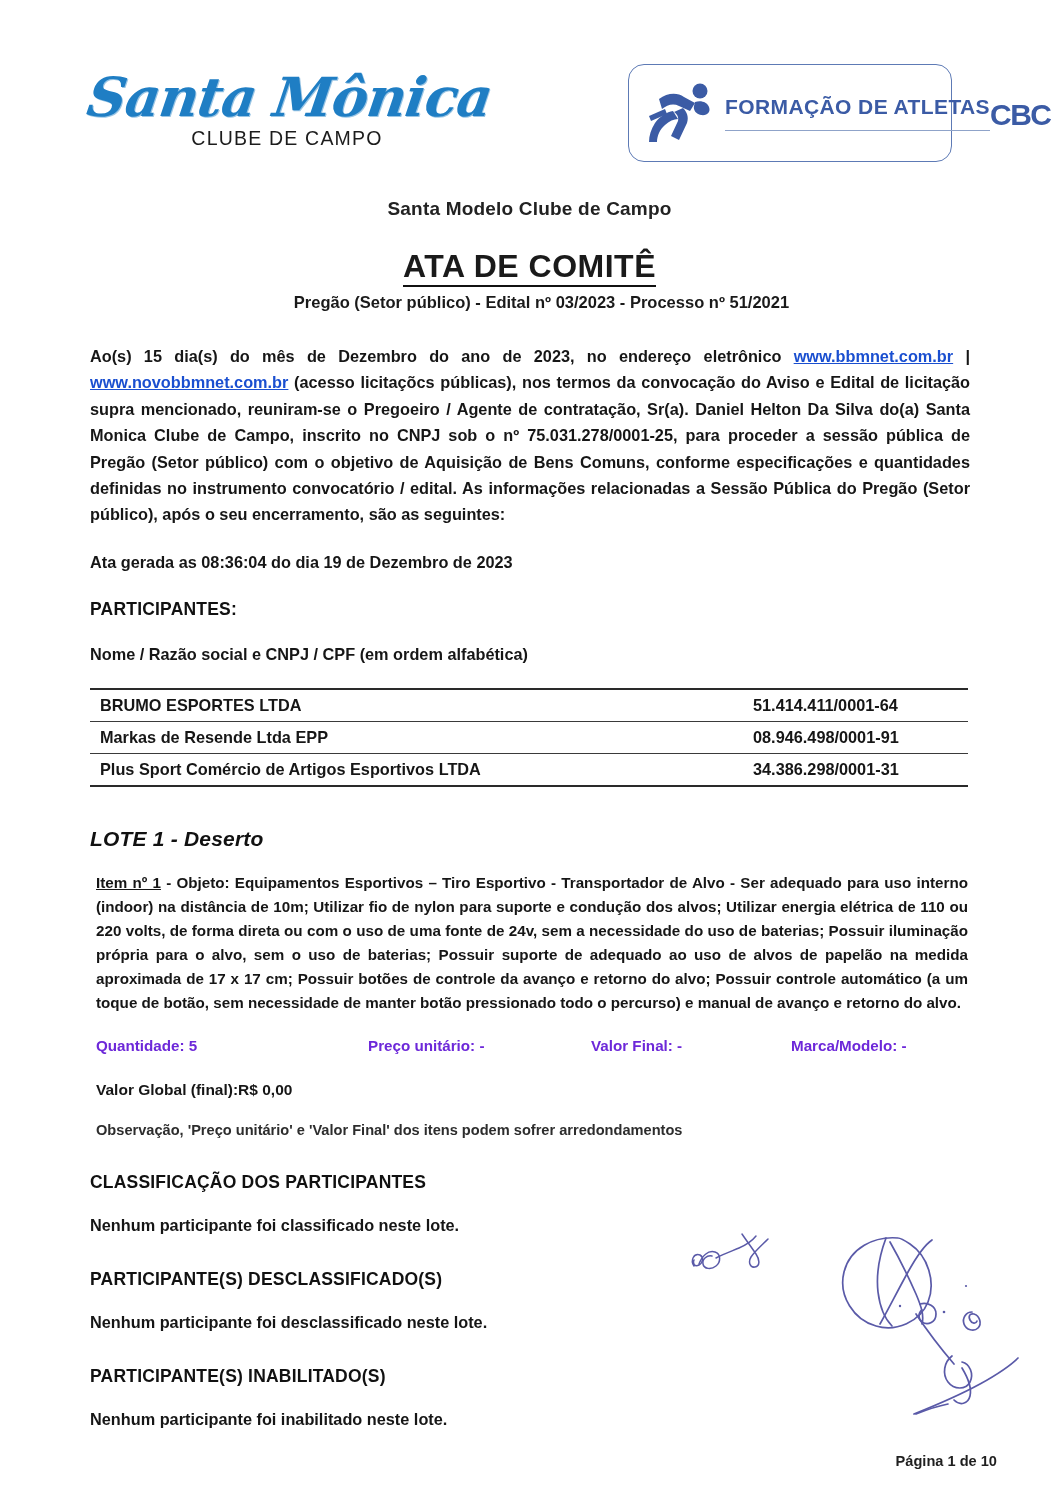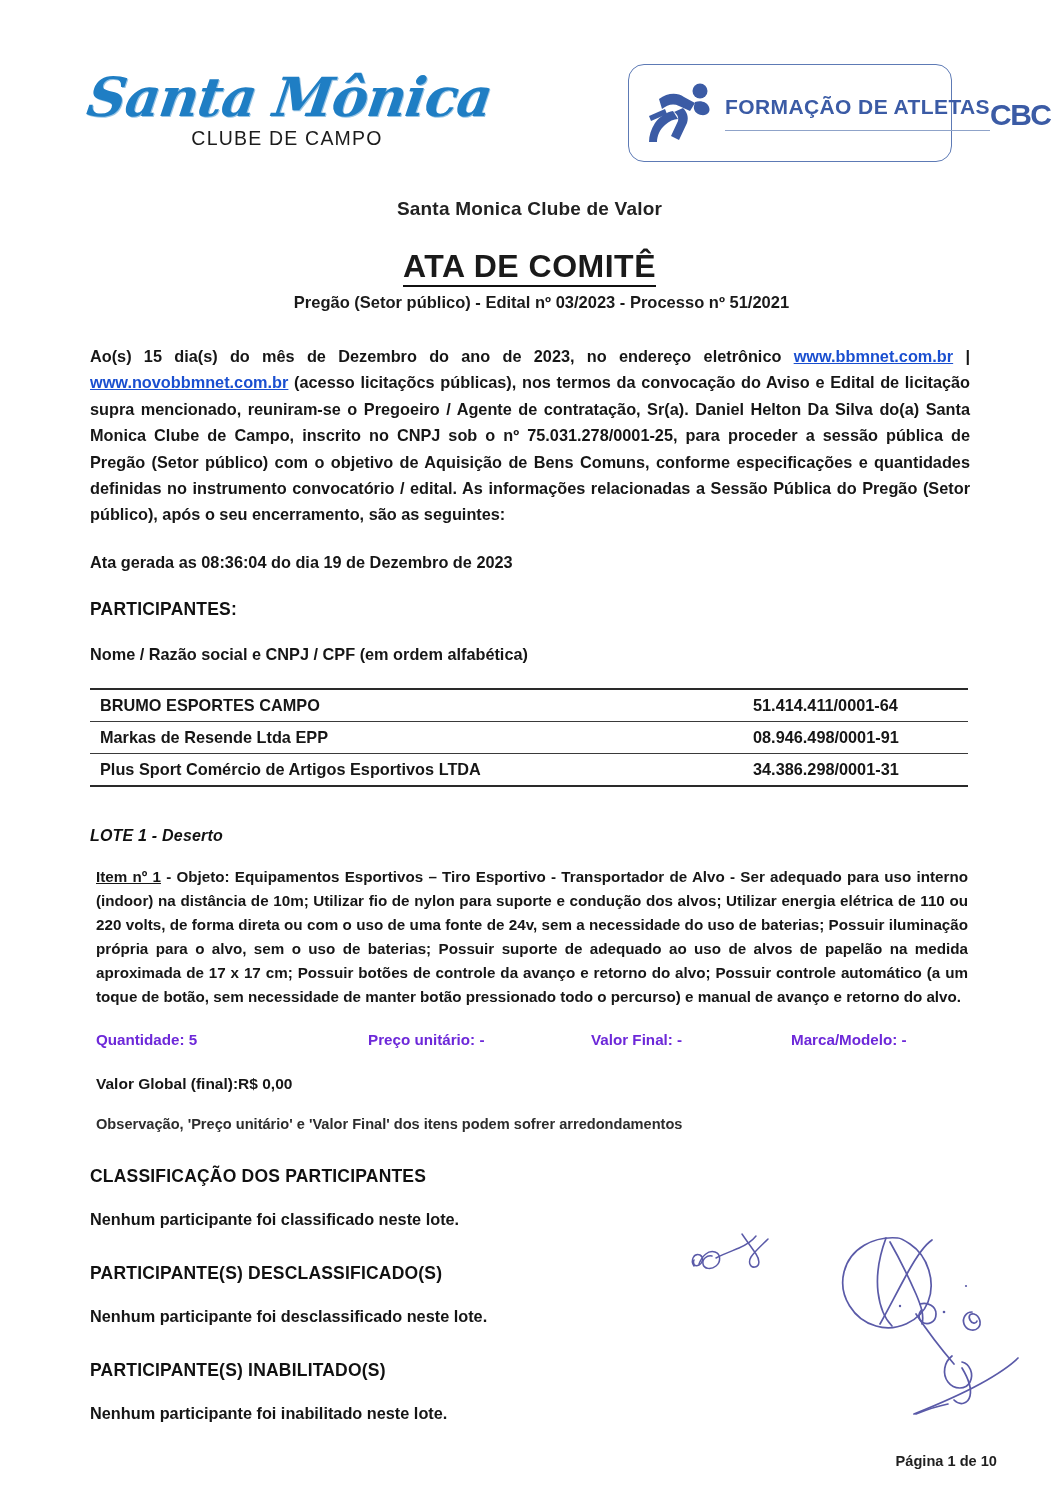--- a/index.html
+++ b/index.html
@@ -194,21 +194,21 @@
   .ptable tr:last-child td { border-bottom: none; }
   .ptable td.cnpj {
     text-align: left;
     width: 215px;
     padding-left: 0;
   }
 
   
   .lote-title {
     margin-top: 40px;
-    font-size: 16px;
+    font-size: 21px;
     font-weight: bold;
     font-style: italic;
     color: #111;
     letter-spacing: 0.2px;
   }
   .indent { margin-left: 6px; }
   .crit {
     margin-top: 27px;
     font-size: 15.2px;
     font-weight: bold;
@@ -315,42 +315,42 @@
             </div>
             <div class="cbc-w2">
               <span class="small">DE</span><span>CLUBES</span>
             </div>
           </div>
         </div>
       </div>
     </div>
   </div>
 
-  <div class="org-name">Santa Monica Clube de Valor</div>
+  <div class="org-name">Santa Modelo Clube de Campo</div>
 
   <div class="doc-title">
     <span>ATA DE COMITÊ</span>
   </div>
 
   <div class="doc-sub">Pregão (Setor público) - Edital nº 03/2023 - Processo nº 51/2021</div>
 
   <div class="body-area">
 
     <p class="para"><span>Ao(s) 15 dia(s) do mês de Dezembro do ano de 2023, no endereço eletrônico </span><a href="#">www.bbmnet.com.br</a><span> | </span><a href="#">www.novobbmnet.com.br</a><span> (acesso licitaçõcs públicas), nos termos da convocação do Aviso e Edital de licitação supra mencionado, reuniram-se o Pregoeiro / Agente de contratação, Sr(a). Daniel Helton Da Silva do(a) Santa Monica Clube de Campo, inscrito no CNPJ sob o nº 75.031.278/0001-25, para proceder a sessão pública de Pregão (Setor público) com o objetivo de Aquisição de Bens Comuns, conforme especificações e quantidades definidas no instrumento convocatório / edital. As informações relacionadas a Sessão Pública do Pregão (Setor público), após o seu encerramento, são as seguintes:</span></p>
 
     <div class="line-bold">Ata gerada as 08:36:04 do dia 19 de Dezembro de 2023</div>
 
     <div class="section-head">PARTICIPANTES:</div>
 
     <div class="line-bold">Nome / Razão social e CNPJ / CPF (em ordem alfabética)</div>
 
     <table class="ptable">
       <tbody>
         <tr>
-          <td>BRUMO ESPORTES CAMPO</td>
+          <td>BRUMO ESPORTES LTDA</td>
           <td class="cnpj">51.414.411/0001-64</td>
         </tr>
         <tr>
           <td>Markas de Resende Ltda EPP</td>
           <td class="cnpj">08.946.498/0001-91</td>
         </tr>
         <tr>
           <td>Plus Sport Comércio de Artigos Esportivos LTDA</td>
           <td class="cnpj">34.386.298/0001-31</td>
         </tr>

